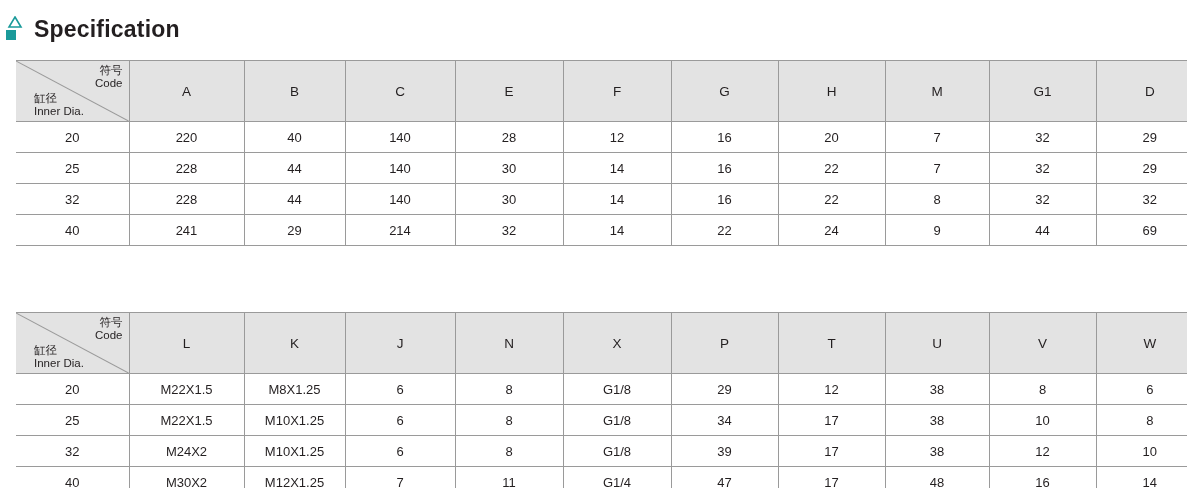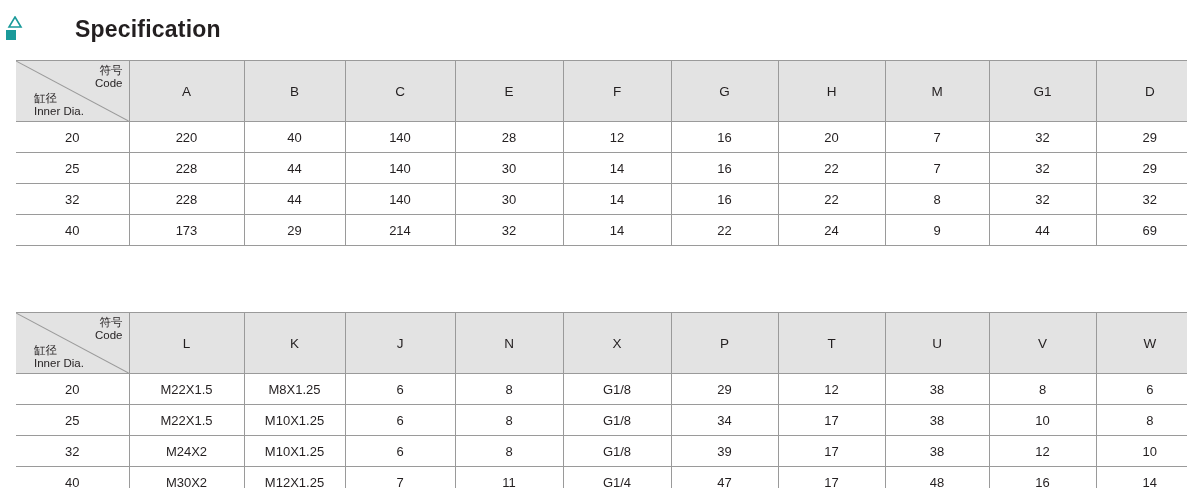--- a/index.html
+++ b/index.html
@@ -21,21 +21,20 @@
     box-sizing: border-box;
   }
 
   
   .title-row {
     display: flex;
     align-items: center;
     padding: 14px 0 0 4px;
     height: 44px;
     box-sizing: border-box;
-    gap: 41px;
   }
   .title-icon {
     width: 24px;
     height: 26px;
     position: relative;
     margin-right: 6px;
     flex: 0 0 auto;
   }
   .title-icon svg { display: block; }
   .title-text {
@@ -230,21 +229,21 @@
           <td>30</td>
           <td>14</td>
           <td>16</td>
           <td>22</td>
           <td>8</td>
           <td>32</td>
           <td>32</td>
         </tr>
         <tr>
           <td>40</td>
-          <td>173</td>
+          <td>241</td>
           <td>29</td>
           <td>214</td>
           <td>32</td>
           <td>14</td>
           <td>22</td>
           <td>24</td>
           <td>9</td>
           <td>44</td>
           <td>69</td>
         </tr>

